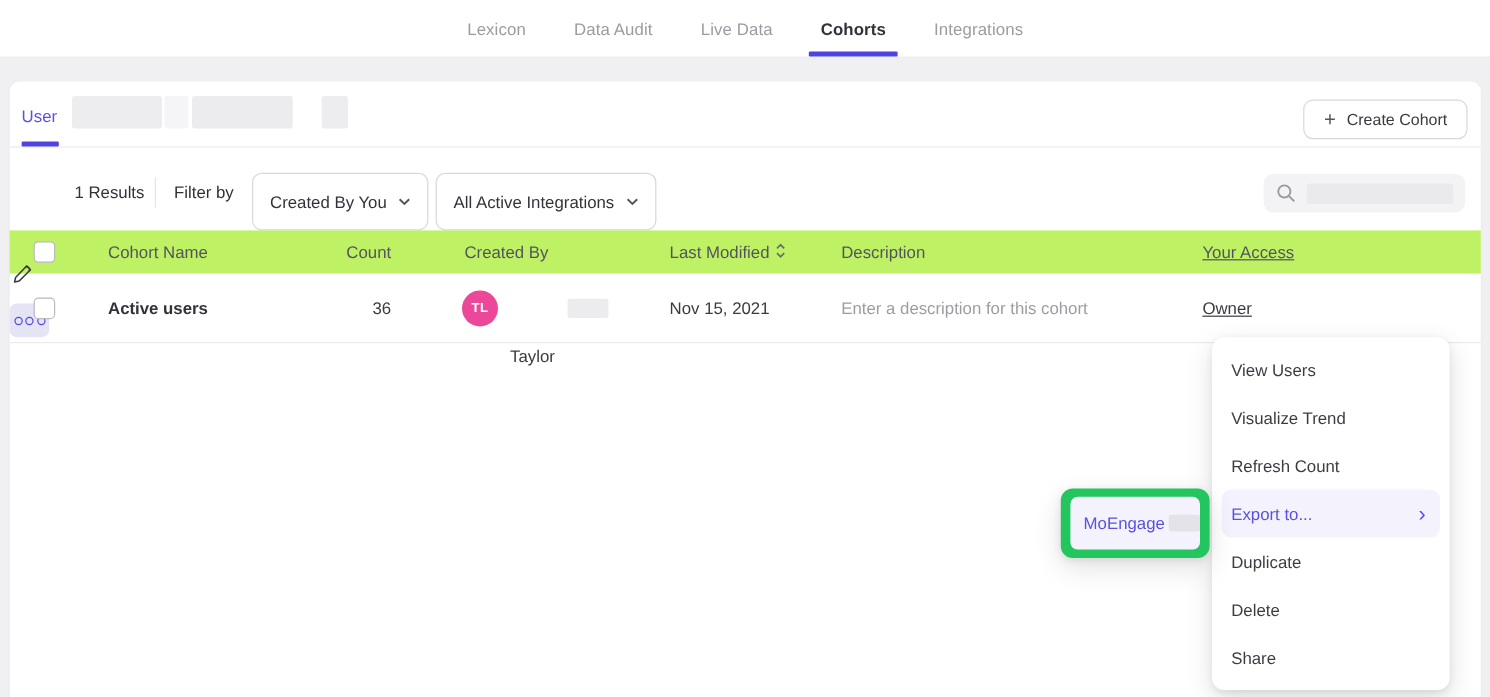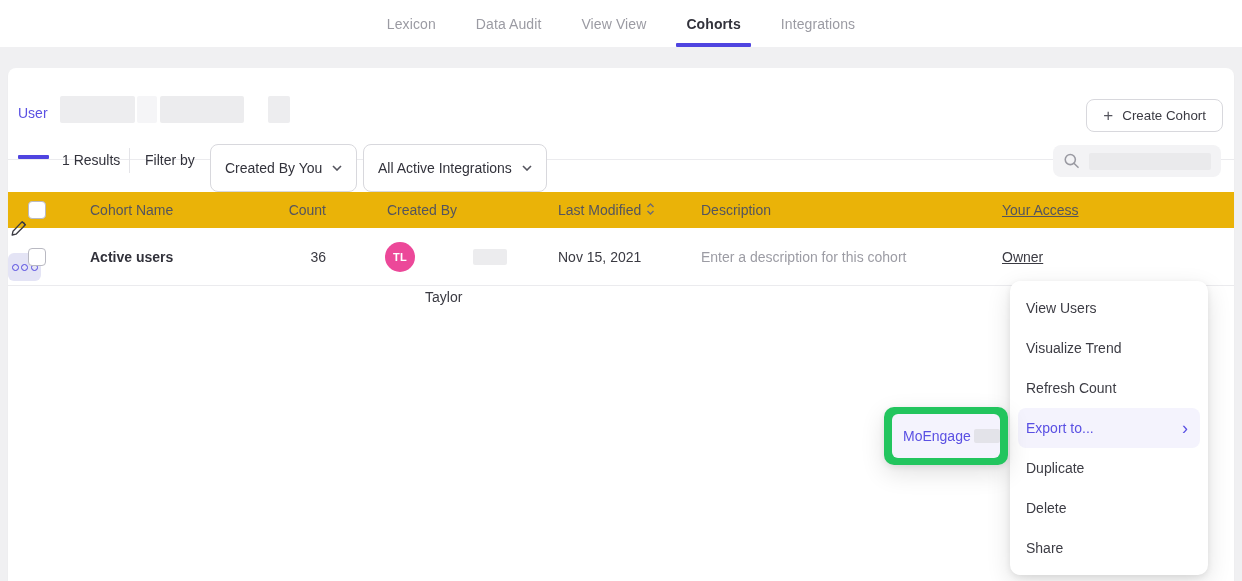--- a/index.html
+++ b/index.html
@@ -29,21 +29,21 @@
   }
 
   
   .card {
     position:absolute; left:8px; right:8px; top:68px; bottom:0;
     background:#ffffff; border-radius:8px 8px 0 0;
     box-shadow:0 1px 2px rgba(0,0,0,.04);
   }
 
   
-  .cohort-tabs { position:absolute; top:16px; left:0; right:0; height:76px; border-bottom:1px solid #ebebee; }
+  .cohort-tabs { position:absolute; top:0; left:0; right:0; height:55px; border-bottom:1px solid #ebebee; }
   .user-tab { position:absolute; left:10px; top:21px; color:#5a50e3; cursor:pointer; }
   .user-tab-underline { position:absolute; left:10px; bottom:0; width:31px; height:4px; background:#4f44e0; border-radius:1px; }
   .redact { background:#ededef; border-radius:2px; filter:blur(.6px); }
   .rt1 { position:absolute; left:52px;  top:12px; width:75px; height:27px; }
   .rt2 { position:absolute; left:129px; top:12px; width:20px; height:27px; background:#f5f5f7; }
   .rt3 { position:absolute; left:152px; top:12px; width:84px; height:27px; background:#ececee; }
   .rt4 { position:absolute; left:260px; top:12px; width:22px; height:27px; }
 
   .create-btn {
     position:absolute; right:11px; top:15px; height:33px;
@@ -72,21 +72,21 @@
   .search-box {
     position:absolute; right:13px; top:16px; width:168px; height:32px;
     background:#f3f3f5; border-radius:8px; display:flex; align-items:center;
     padding:0 10px; gap:8px; cursor:text;
   }
   .search-redact { width:126px; height:17px; background:#eaeaec; border-radius:2px; filter:blur(.6px); }
 
   
   .thead {
     position:absolute; top:124px; left:0; right:0; height:36px;
-    background:#eab308; color:#54545e;
+    background:#bef264; color:#54545e;
   }
   .thead > div, .trow > div, .trow > span { position:absolute; }
   .th { top:50%; transform:translateY(-50%); white-space:nowrap; }
   .col-name   { left:82px; }
   .col-count  { left:280px; width:38px; text-align:right; }
   .col-cby    { left:379px; }
   .col-mod    { left:550px; }
   .col-desc   { left:693px; }
   .col-access { left:994px;text-decoration:underline; }
   .sort-icon { display:inline-block; vertical-align:-1px; margin-left:5px; }
@@ -159,21 +159,21 @@
 <body>
 
 <nav class="topnav">
   <div class="tab">
       <span>Lexicon</span>
     </div>
   <div class="tab">
       <span>Data Audit</span>
     </div>
   <div class="tab">
-      <span>View View</span>
+      <span>Live Data</span>
     </div>
   <div class="tab active">
     <span>Cohorts</span>
     <span class="tab-underline"></span>
   </div>
   <div class="tab">
       <span>Integrations</span>
     </div>
 </nav>
 

